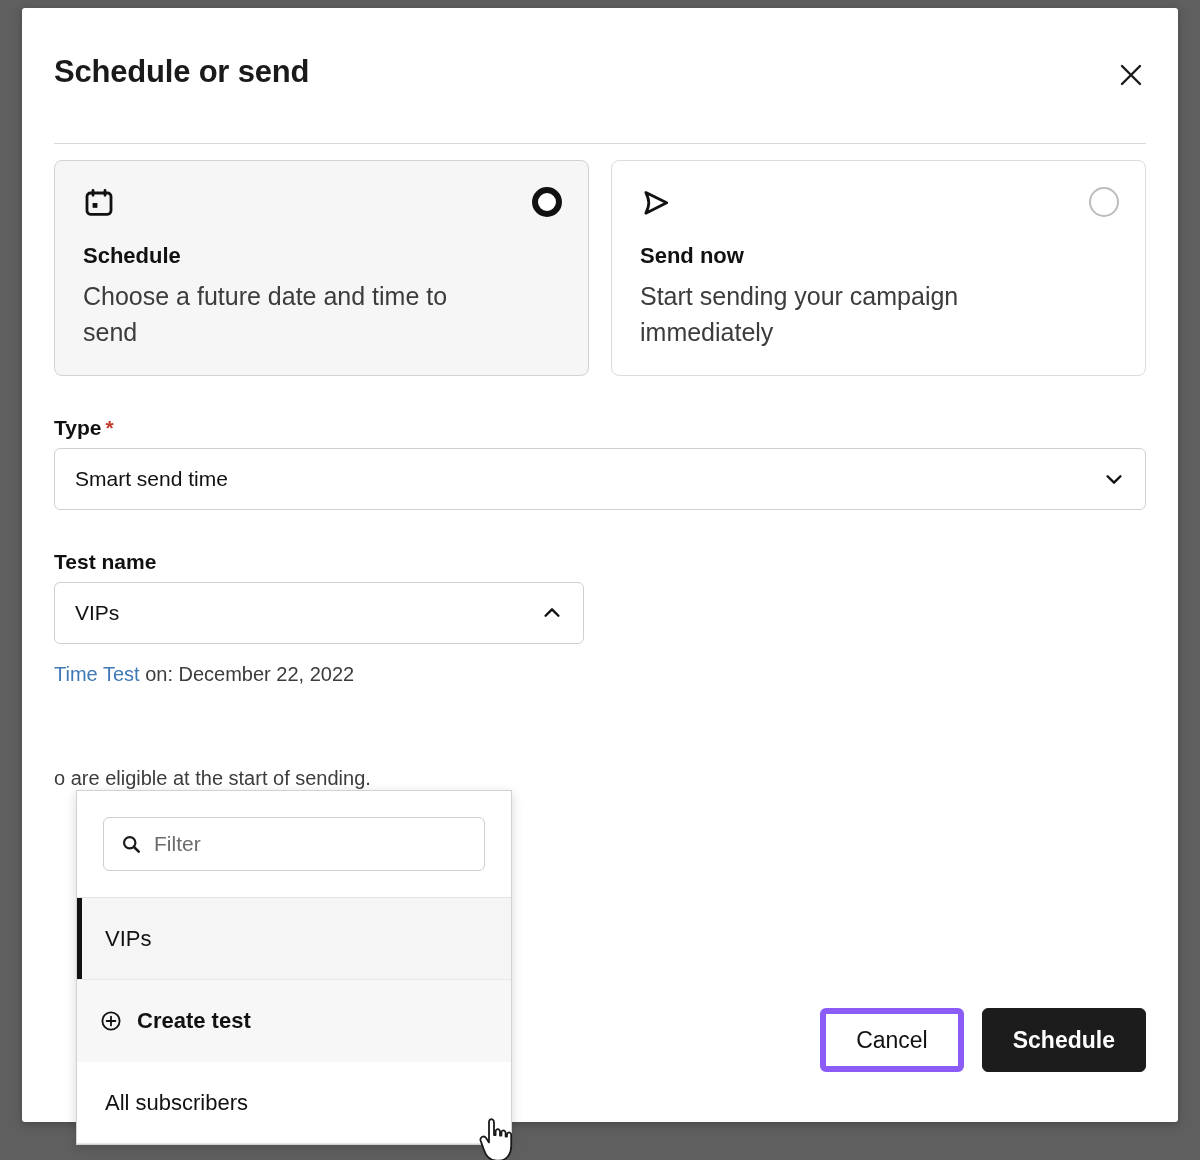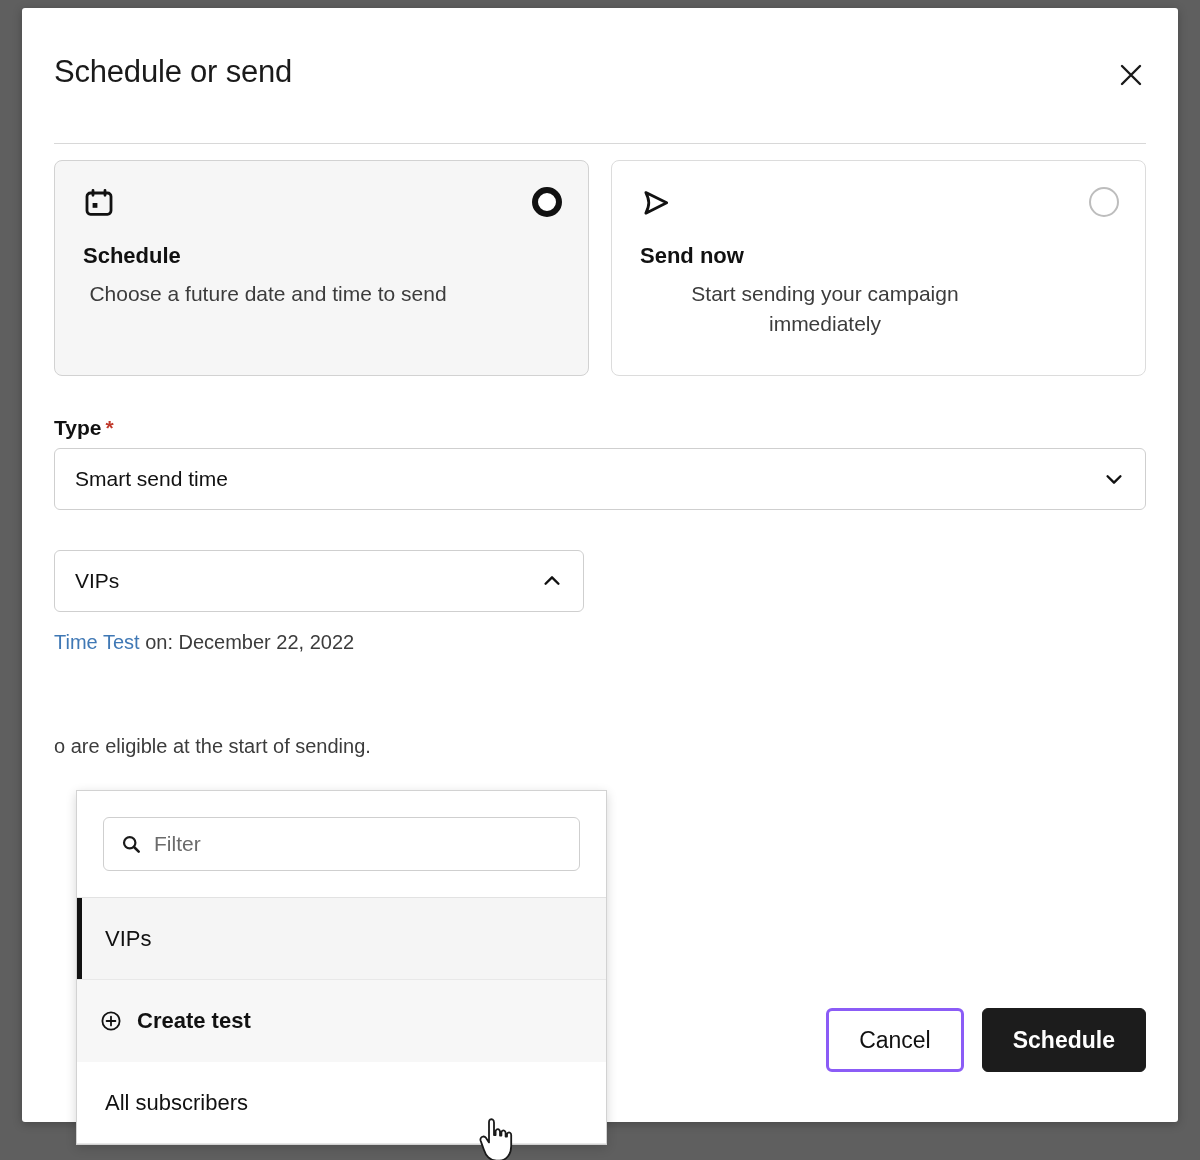--- a/index.html
+++ b/index.html
@@ -32,21 +32,21 @@
   .modal-header {
     position: relative;
     height: 112px;
   }
 
   .modal-title {
     position: absolute;
     left: 32px;
     top: 46px;
     font-size: 31px;
-    font-weight: 400;
+    font-weight: 700;
     color: #1a1a1a;
     letter-spacing: -0.2px;
   }
 
   .close-btn {
     position: absolute;
     right: 30px;
     top: 50px;
     width: 34px;
     height: 34px;
@@ -101,25 +101,24 @@
 
   .option-title {
     margin-top: 20px;
     font-size: 22px;
     font-weight: 700;
     color: #111111;
   }
 
   .option-desc {
     margin-top: 10px;
-    font-size: 21px;
+    font-size: 25px;
     line-height: 1.42;
     color: #3c3c3c;
     max-width: 370px;
-    text-align: center;
   }
 
   .radio {
     position: absolute;
     right: 26px;
     top: 26px;
     width: 30px;
     height: 30px;
     border-radius: 50%;
     border: 2px solid #bdbdbd;
@@ -208,37 +207,37 @@
   .btn {
     height: 64px;
     border-radius: 6px;
     font-size: 23px;
     font-family: "Liberation Sans", sans-serif;
     cursor: pointer;
     padding: 0 30px;
   }
   .btn-secondary {
     background: #ffffff;
-    border: 3px solid #8b5cf6;
+    border: 6px solid #8b5cf6;
     color: #111111;
     font-weight: 400;
   }
   .btn-primary {
     background: #1c1c1c;
     border: 1px solid #1c1c1c;
     color: #ffffff;
     font-weight: 700;
   }
 
   
   .dropdown-panel {
     position: absolute;
     left: 54px;
     top: 782px;
-    width: 531px;
+    width: 436px;
     background: #ffffff;
     border: 1px solid #d2d2d2;
     box-shadow: 0 3px 10px rgba(0,0,0,0.16);
     z-index: 50;
   }
   .dd-search-wrap {
     padding: 26px 26px 26px 26px;
     border-bottom: 1px solid #e2e2e2;
   }
   .dd-search {
@@ -362,20 +361,21 @@
         </span>
       </div>
     </div>
 
     <div class="field-block">
     </div>
 
     <div class="two-col">
 
       <div class="col">
+        <div class="field-label">Test name</div>
         <div class="input-box">
           <span class="input-value">VIPs</span>
           <span class="chev">
             <svg width="22" height="22" viewBox="0 0 24 24" fill="none">
               <path d="M5 15 L12 8 L19 15" stroke="#111" stroke-width="2.6" stroke-linecap="round" stroke-linejoin="round"></path>
             </svg>
           </span>
         </div>
       </div>
 

